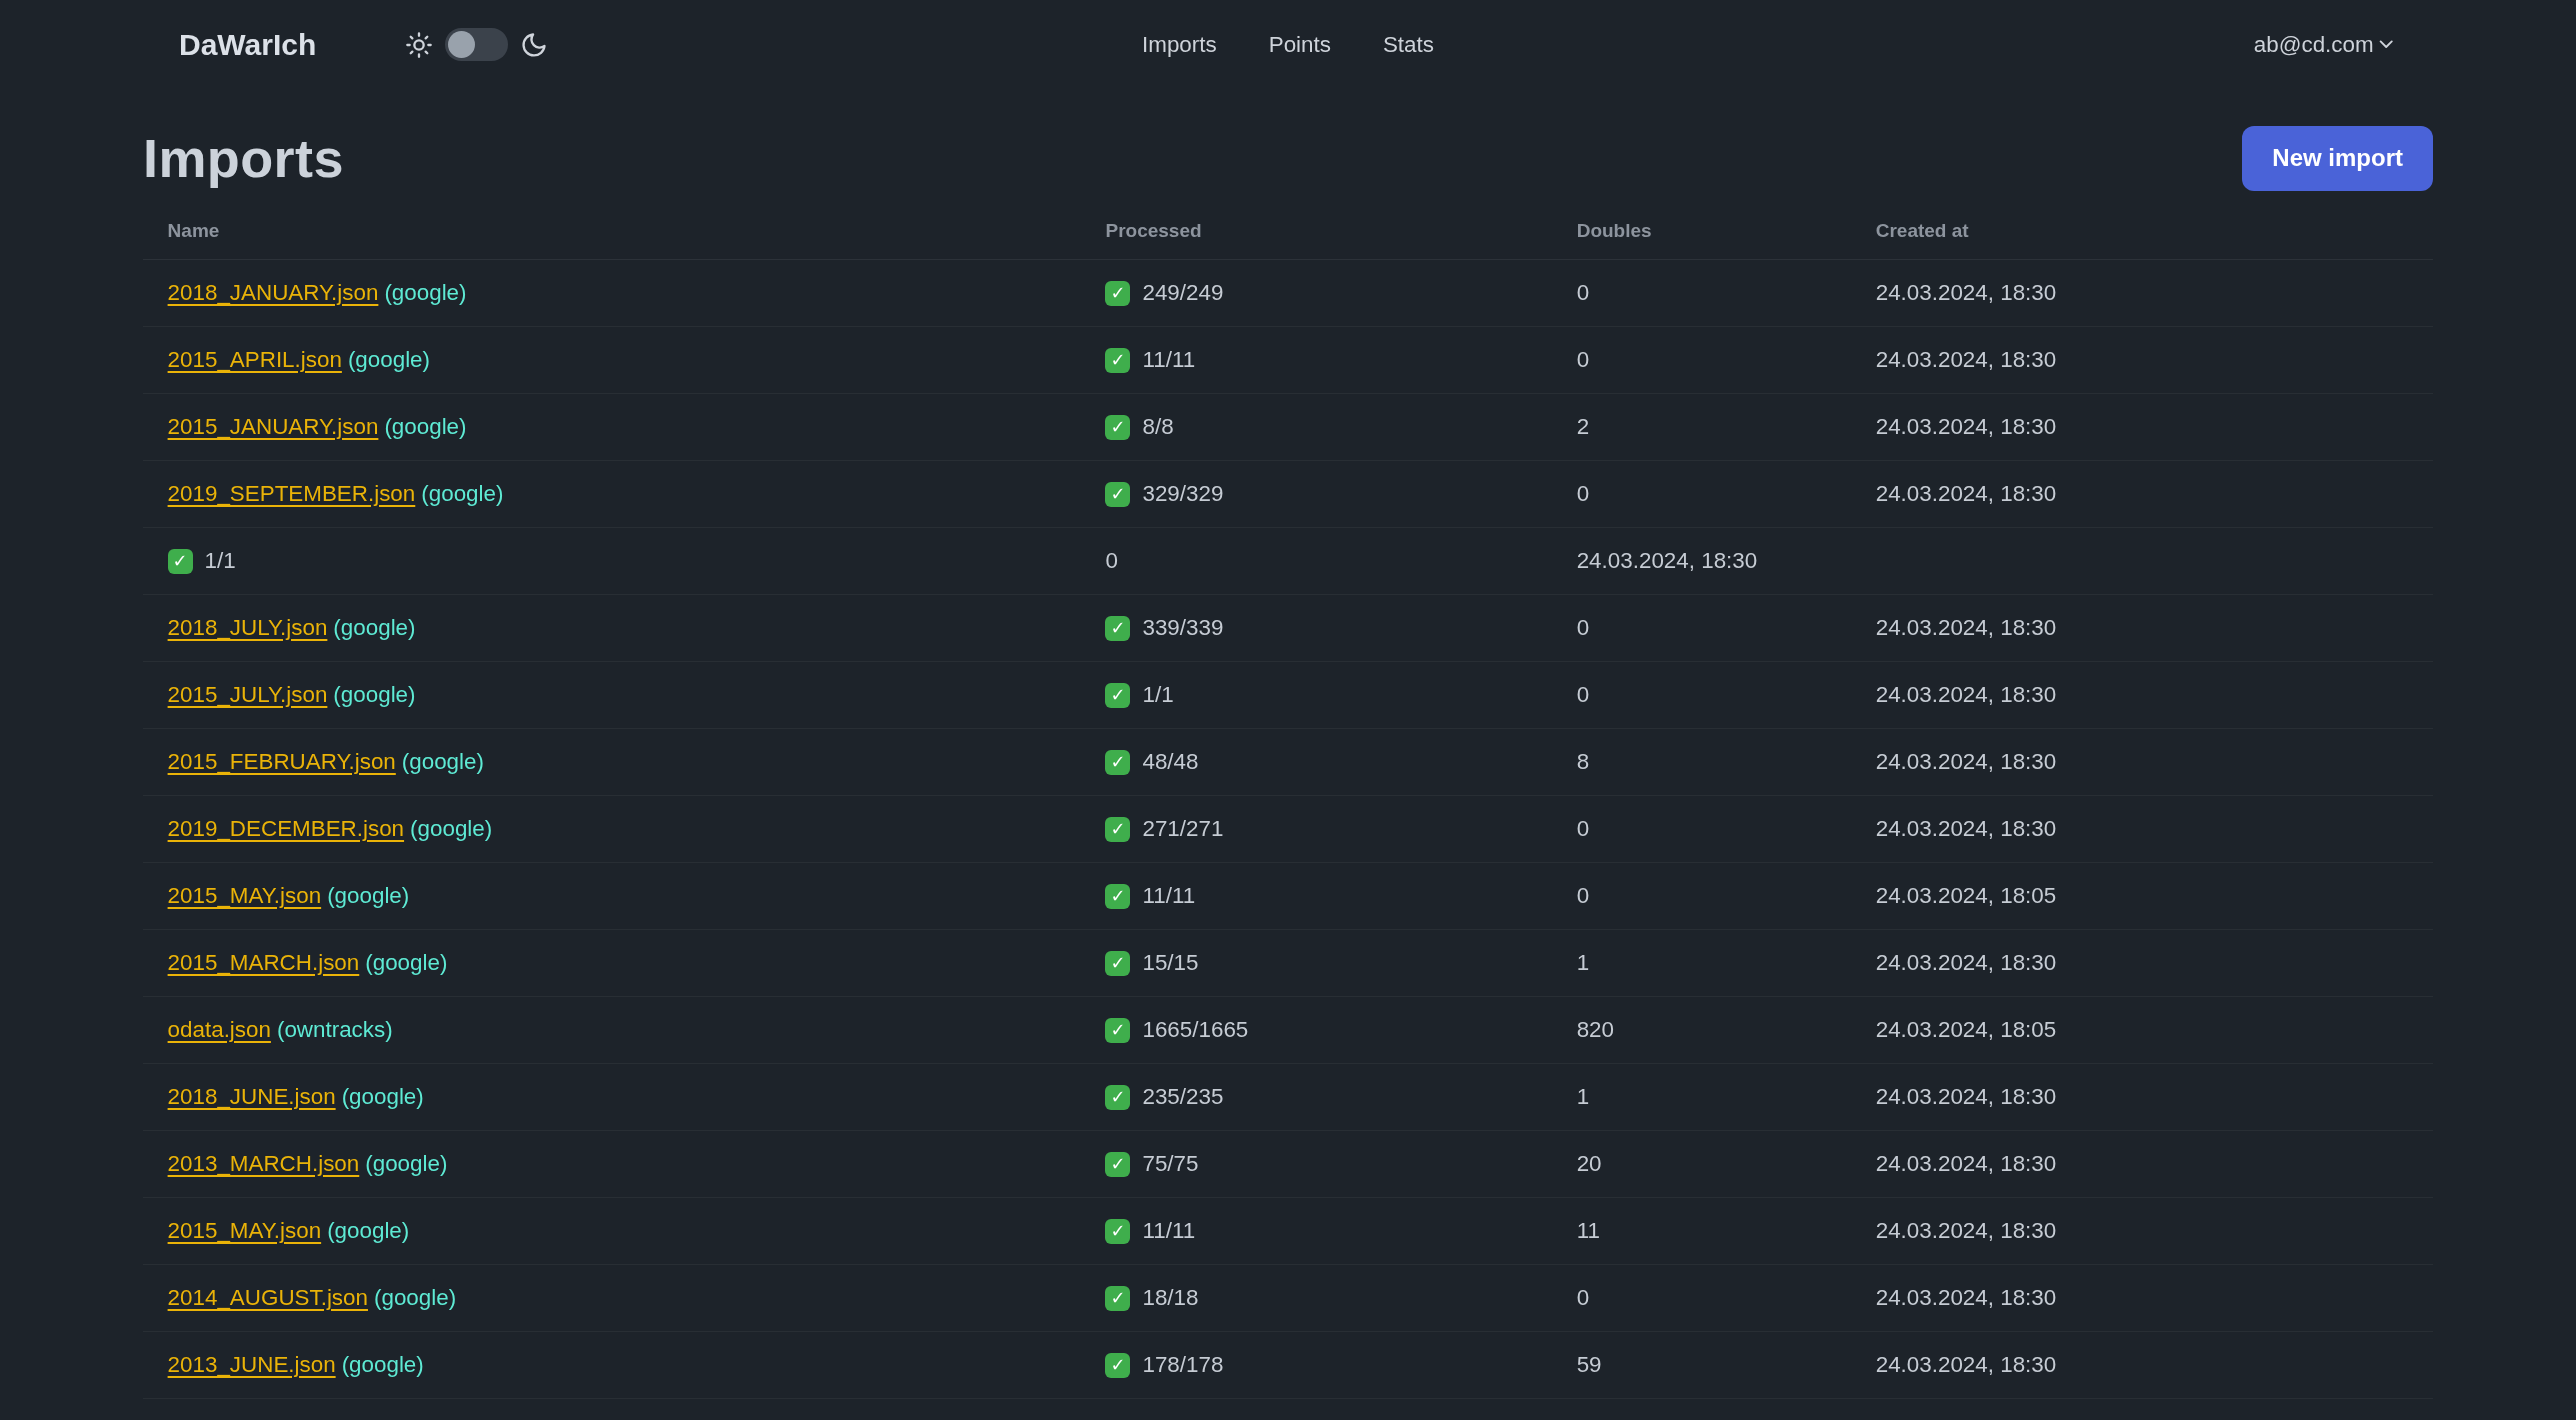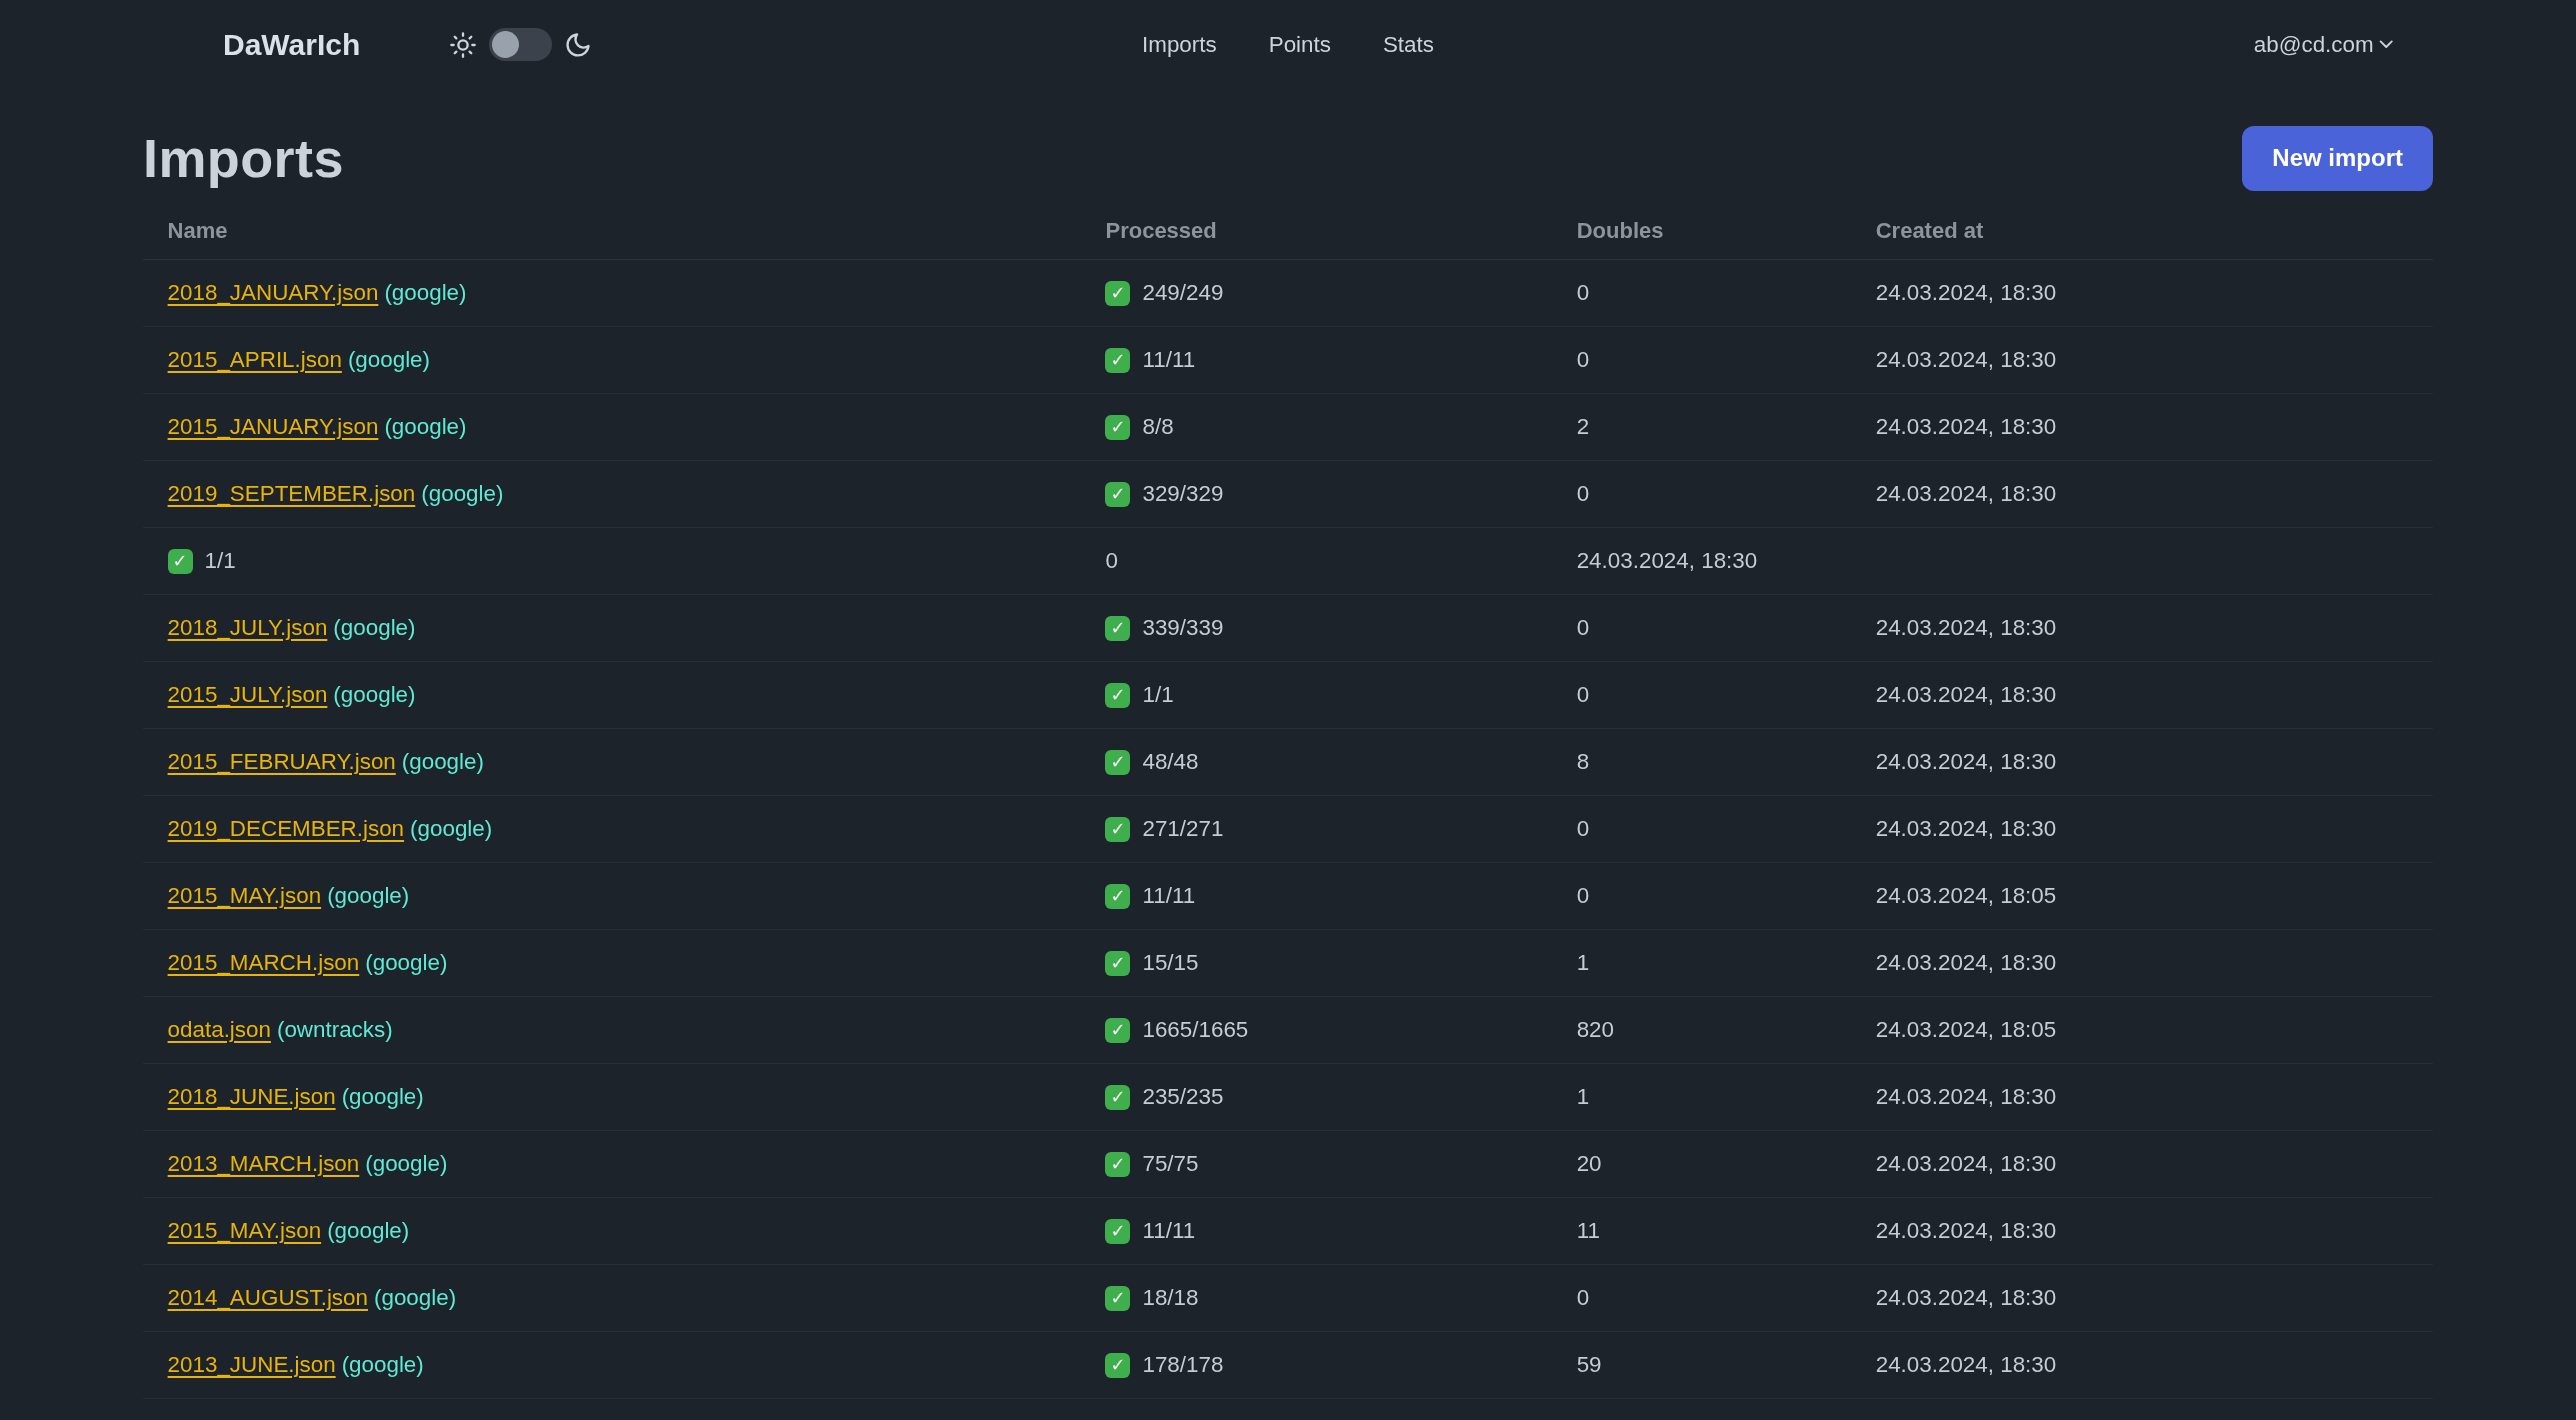--- a/index.html
+++ b/index.html
@@ -13,21 +13,21 @@
   
   .navbar {
     height: 89px;
     display: flex; align-items: center;
     padding: 0 179px;
     position: relative;
   }
   .nav-left { display: flex; align-items: center; }
   .logo {
     font-size: 30px; font-weight: 700; color: #dce1e8;
-    text-decoration: none; cursor: pointer; margin-left: 44px;
+    text-decoration: none; cursor: pointer;
   }
   .theme-toggle { display: flex; align-items: center; gap: 12px; margin-left: 89px; }
   .toggle-track {
     width: 63px; height: 33px; border-radius: 16.4px;
     background: #3b424b; position: relative; cursor: pointer;
   }
   .toggle-knob {
     position: absolute; top: 3px; left: 3px;
     width: 27px; height: 27px; border-radius: 50%;
     background: #99a2ac;
@@ -69,21 +69,21 @@
     display: grid;
     grid-template-columns: 41.4% 20.8% 13.2% 1fr;
     align-items: center;
     padding-left: 24.6px;
   }
   .thead {
     height: 57px;
     border-bottom: 1.5px solid rgba(255,255,255,0.07);
   }
   .th {
-    font-size: 22px; font-weight: 600; color: #8d949e;
+    font-size: 19px; font-weight: 600; color: #8d949e;
   }
   .row {
     height: 67px;
     border-bottom: 1.5px solid rgba(255,255,255,0.05);
     font-size: 22.4px;
   }
   .row.partial { height: 30px; border-bottom: none; overflow: hidden; }
   .file-link {
     color: #eab308; text-decoration: underline;
     text-underline-offset: 3.7px; cursor: pointer;

